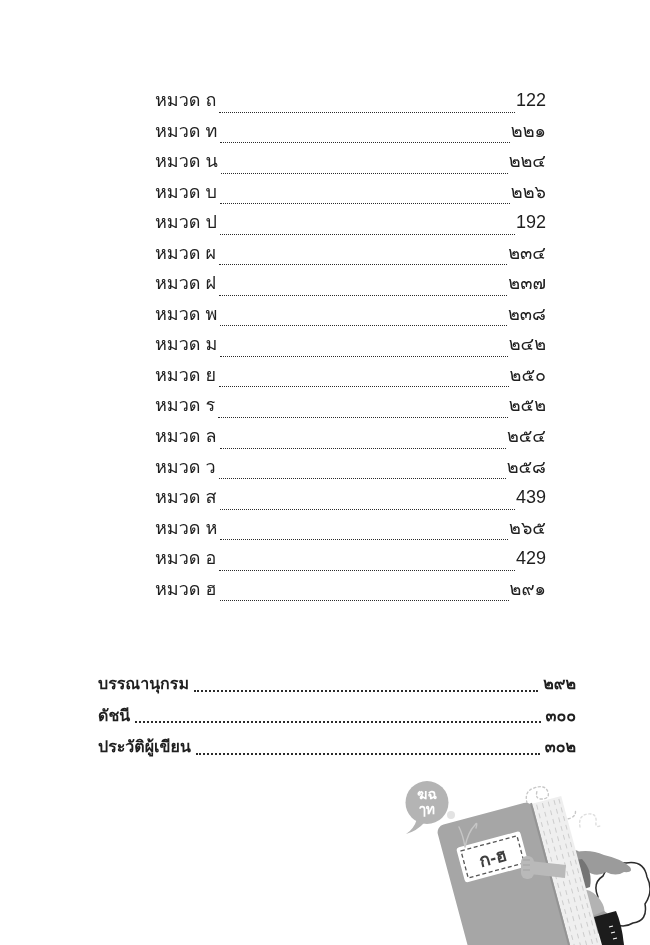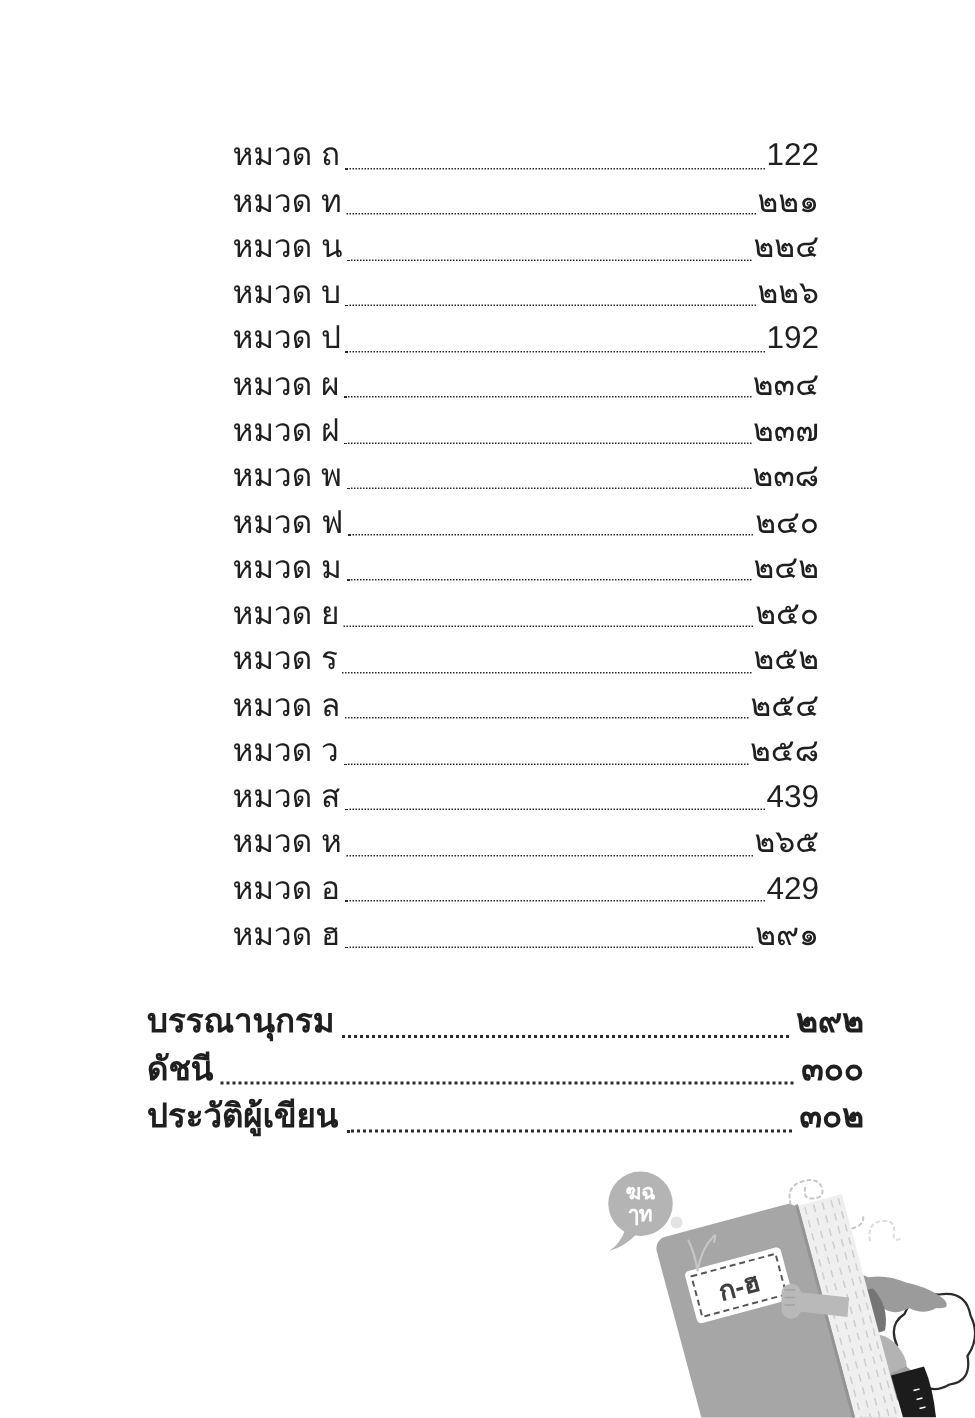--- a/index.html
+++ b/index.html
@@ -5,37 +5,37 @@
   html,body{margin:0;padding:0;}
   body{
     width:650px;height:945px;position:relative;background:#ffffff;overflow:hidden;
     font-family:"Liberation Sans","DejaVu Sans",sans-serif;color:#1f1f1f;
   }
   
   .toc-list{
     position:absolute;left:155px;top:89px;width:391px;
   }
   .toc-row{
-    display:flex;align-items:center;height:30.55px;
-    font-size:21px;line-height:22px;
+    display:flex;align-items:flex-start;height:30.55px;
+    font-size:18px;line-height:22px;
   }
   .toc-row .lbl{white-space:nowrap;}
   .toc-row .leader{
     flex:1 1 auto;height:0;align-self:flex-end;
     margin:0 0 7px 3px;
     border-bottom:1.8px dotted #2b2b2b;
   }
   .toc-row .pg{white-space:nowrap;padding-left:1px;}
   
   .back-list{
     position:absolute;left:98px;top:668px;width:478px;
   }
   .back-row{
-    display:flex;align-items:flex-start;height:31.6px;
-    font-size:22px;line-height:25px;font-weight:600;
+    display:flex;align-items:center;height:31.6px;
+    font-size:16px;line-height:25px;font-weight:600;
   }
   .back-row .lbl{white-space:nowrap;}
   .back-row .leader{
     flex:1 1 auto;height:0;align-self:flex-end;
     margin:0 5px 8px 5px;
     border-bottom:2px dotted #2b2b2b;
   }
   .back-row .pg{white-space:nowrap;}
   
   .illustration{
@@ -88,25 +88,20 @@
     <span class="leader"></span>
     <span class="pg">๒๓๗</span>
   </div>
 
   <div class="toc-row">
     <span class="lbl">หมวด พ</span>
     <span class="leader"></span>
     <span class="pg">๒๓๘</span>
   </div>
 
-  <div class="toc-row">
-    <span class="lbl">หมวด ฟ</span>
-    <span class="leader"></span>
-    <span class="pg">๒๔๐</span>
-  </div>
 
   <div class="toc-row">
     <span class="lbl">หมวด ม</span>
     <span class="leader"></span>
     <span class="pg">๒๔๒</span>
   </div>
 
   <div class="toc-row">
     <span class="lbl">หมวด ย</span>
     <span class="leader"></span>

